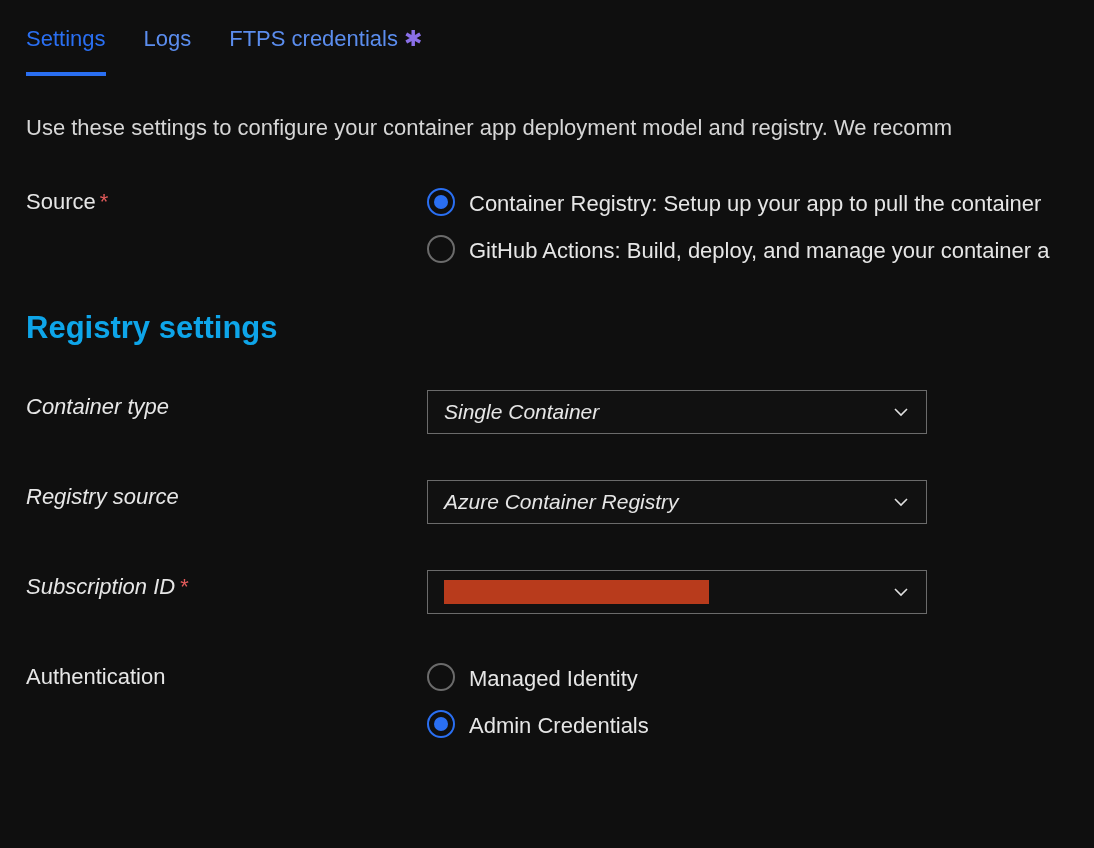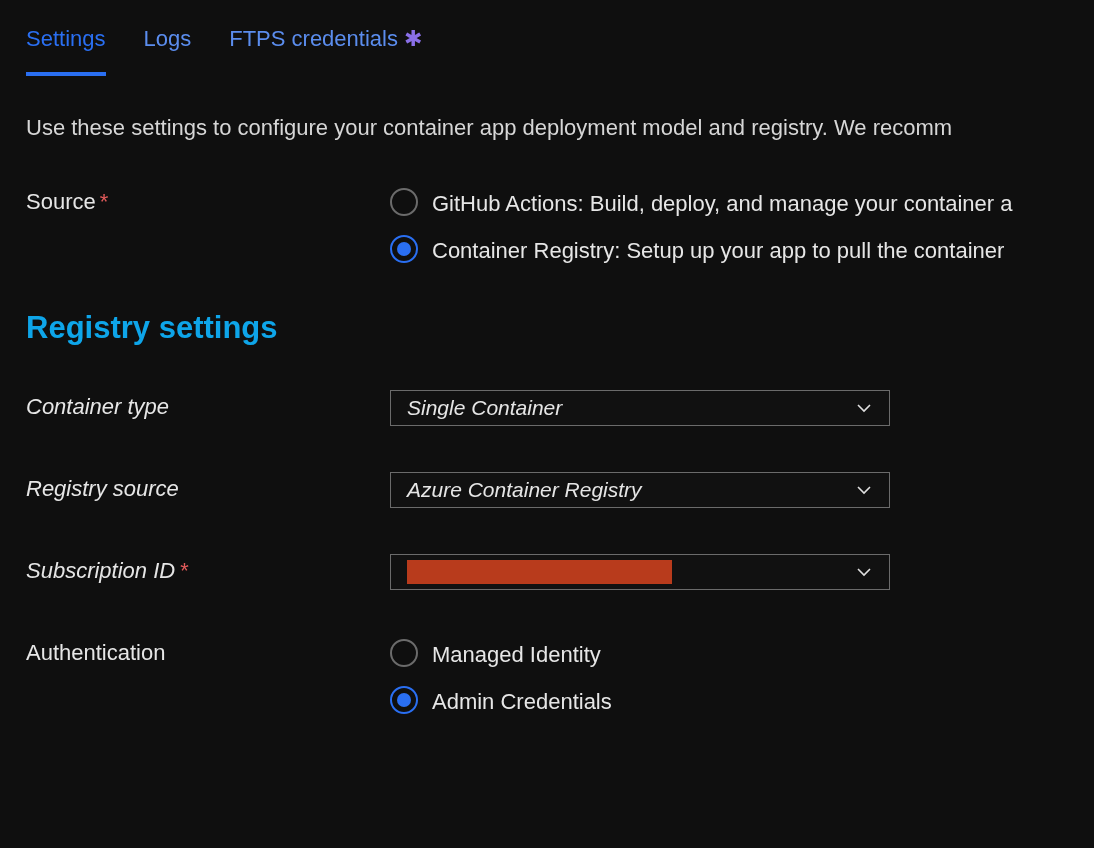--- a/index.html
+++ b/index.html
@@ -40,20 +40,21 @@
     margin-top: 39px;
     color: #d6d6d6;
     font-size: 22px;
     white-space: nowrap;
     margin-bottom: 44px;
   }
   .field-row {
     display: flex;
     align-items: flex-start;
     margin-bottom: 40px;
+    gap: 37px;
   }
   .label-col {
     width: 364px;
     font-size: 22px;
     color: #e6e6e6;
     padding-top: 4px;
   }
   .required::after {
     content: "*";
     color: #e05a5a;
@@ -97,21 +98,21 @@
   }
 
   .section-heading {
     font-size: 31px;
     font-weight: 700;
     color: #0ea5e9;
     margin: 40px 9px 44px 0;
   }
 
   .dropdown {
-    height: 36px;
+    height: 44px;
     width: 500px;
     border: 1px solid #6b6b6b;
     background: #111;
     display: flex;
     align-items: center;
     justify-content: space-between;
     padding: 0 16px;
     cursor: pointer;
   }
   .dropdown-text {
@@ -141,27 +142,27 @@
     <span>FTPS credentials</span><span class="asterisk">✱</span>
   </div>
 </div>
 
 <div class="description">Use these settings to configure your container app deployment model and registry. We recomm</div>
 
 <div class="field-row">
   <div class="label-col required">Source</div>
   <div class="control-col">
     <div class="radio-group">
+      <div class="radio-item selected">
+        <div class="radio-circle"></div>
+        <div class="radio-label">Container Registry: Setup up your app to pull the container</div>
+      </div>
       <div class="radio-item">
         <div class="radio-circle"></div>
         <div class="radio-label">GitHub Actions: Build, deploy, and manage your container a</div>
-      </div>
-      <div class="radio-item selected">
-        <div class="radio-circle"></div>
-        <div class="radio-label">Container Registry: Setup up your app to pull the container</div>
       </div>
     </div>
   </div>
 </div>
 
 <div class="section-heading">Registry settings</div>
 
 <div class="field-row tight">
   <div class="label-col">Container type</div>
   <div class="control-col">

